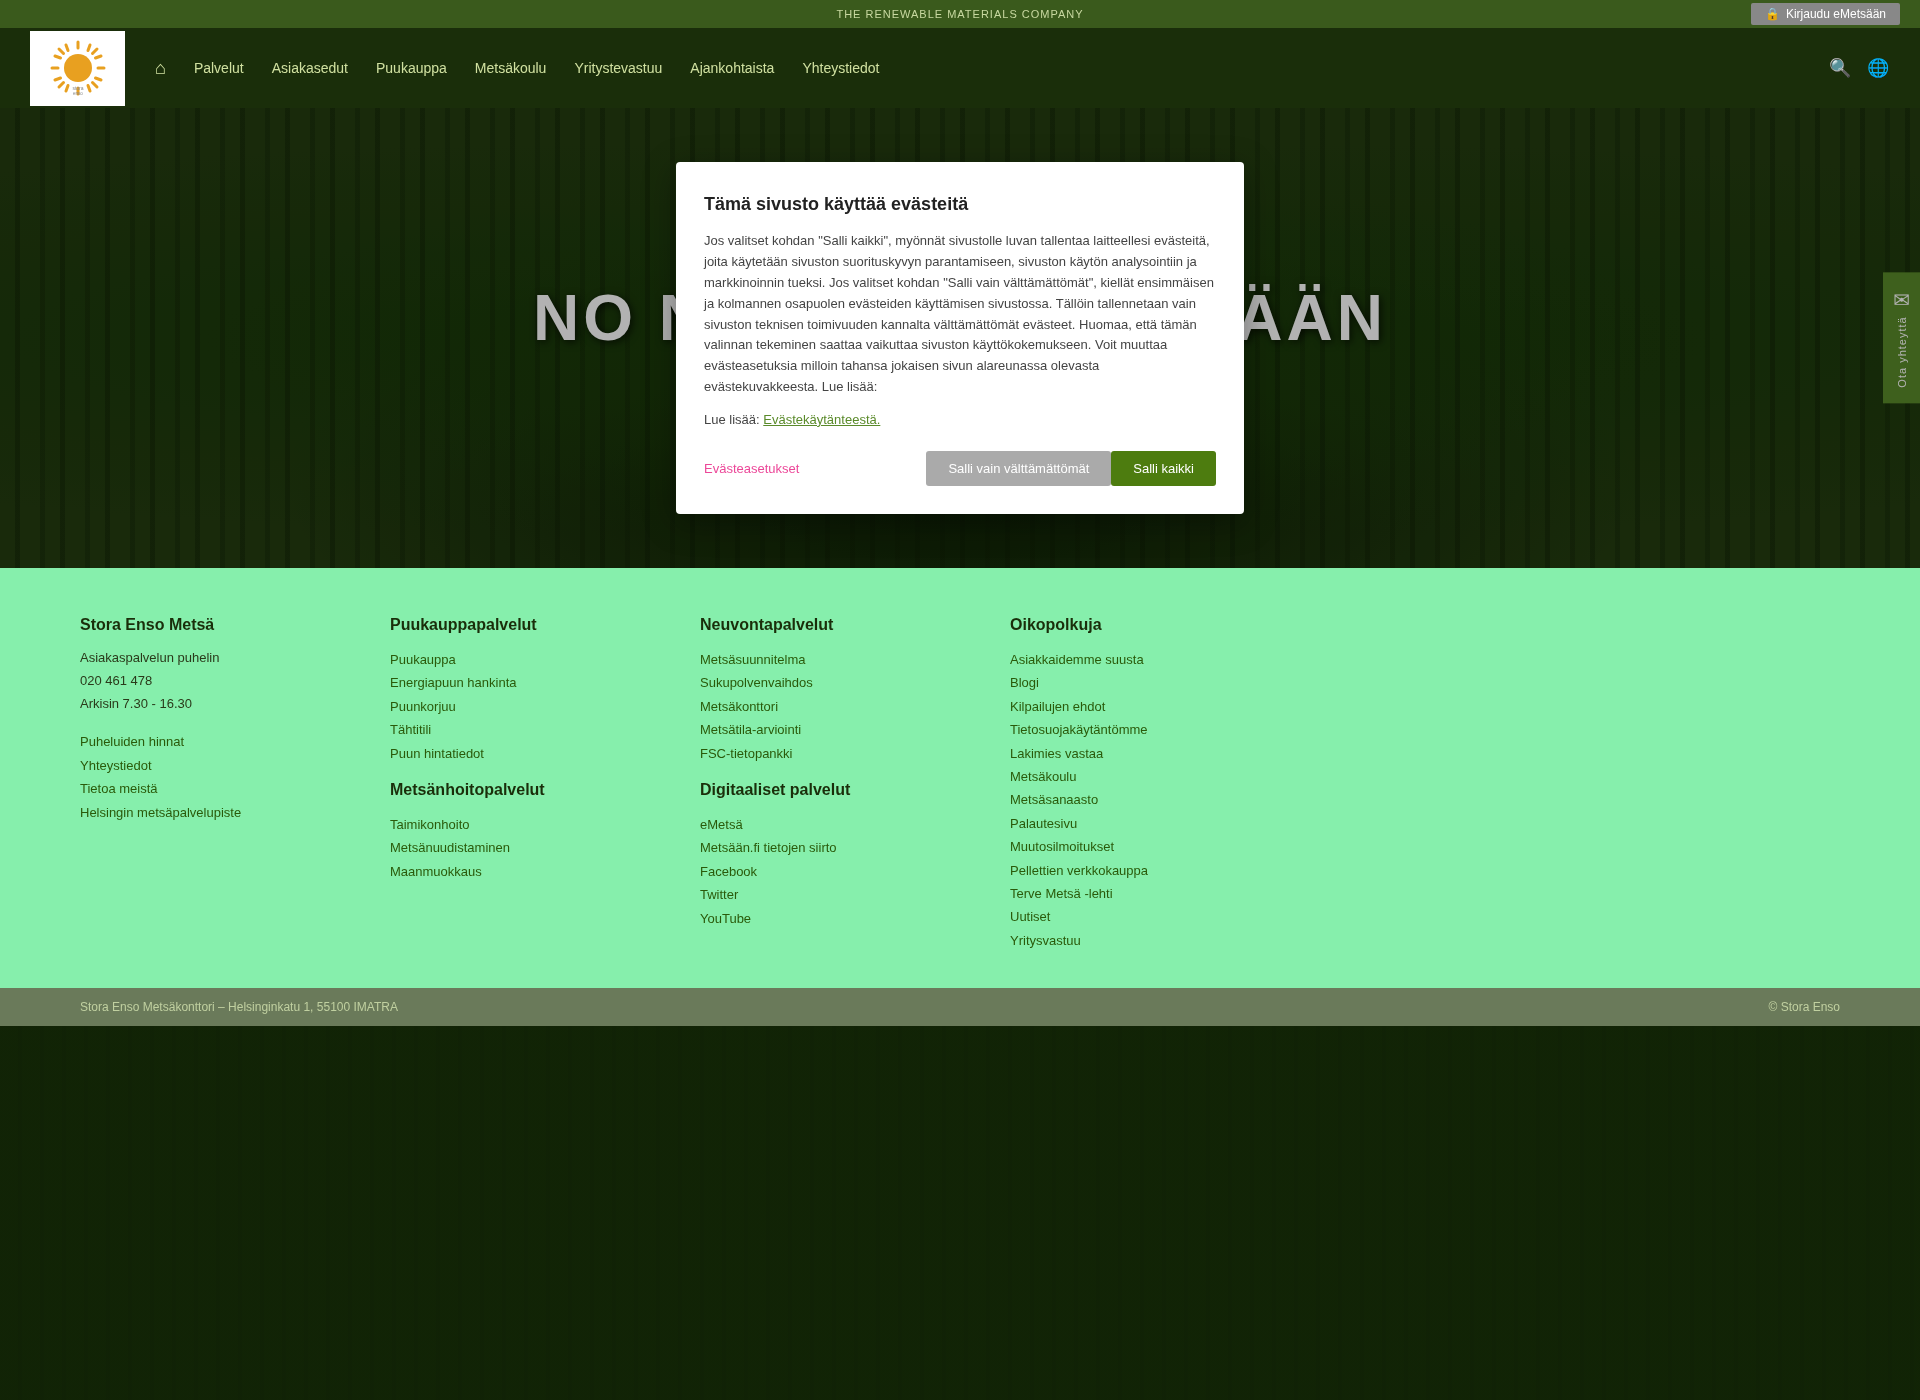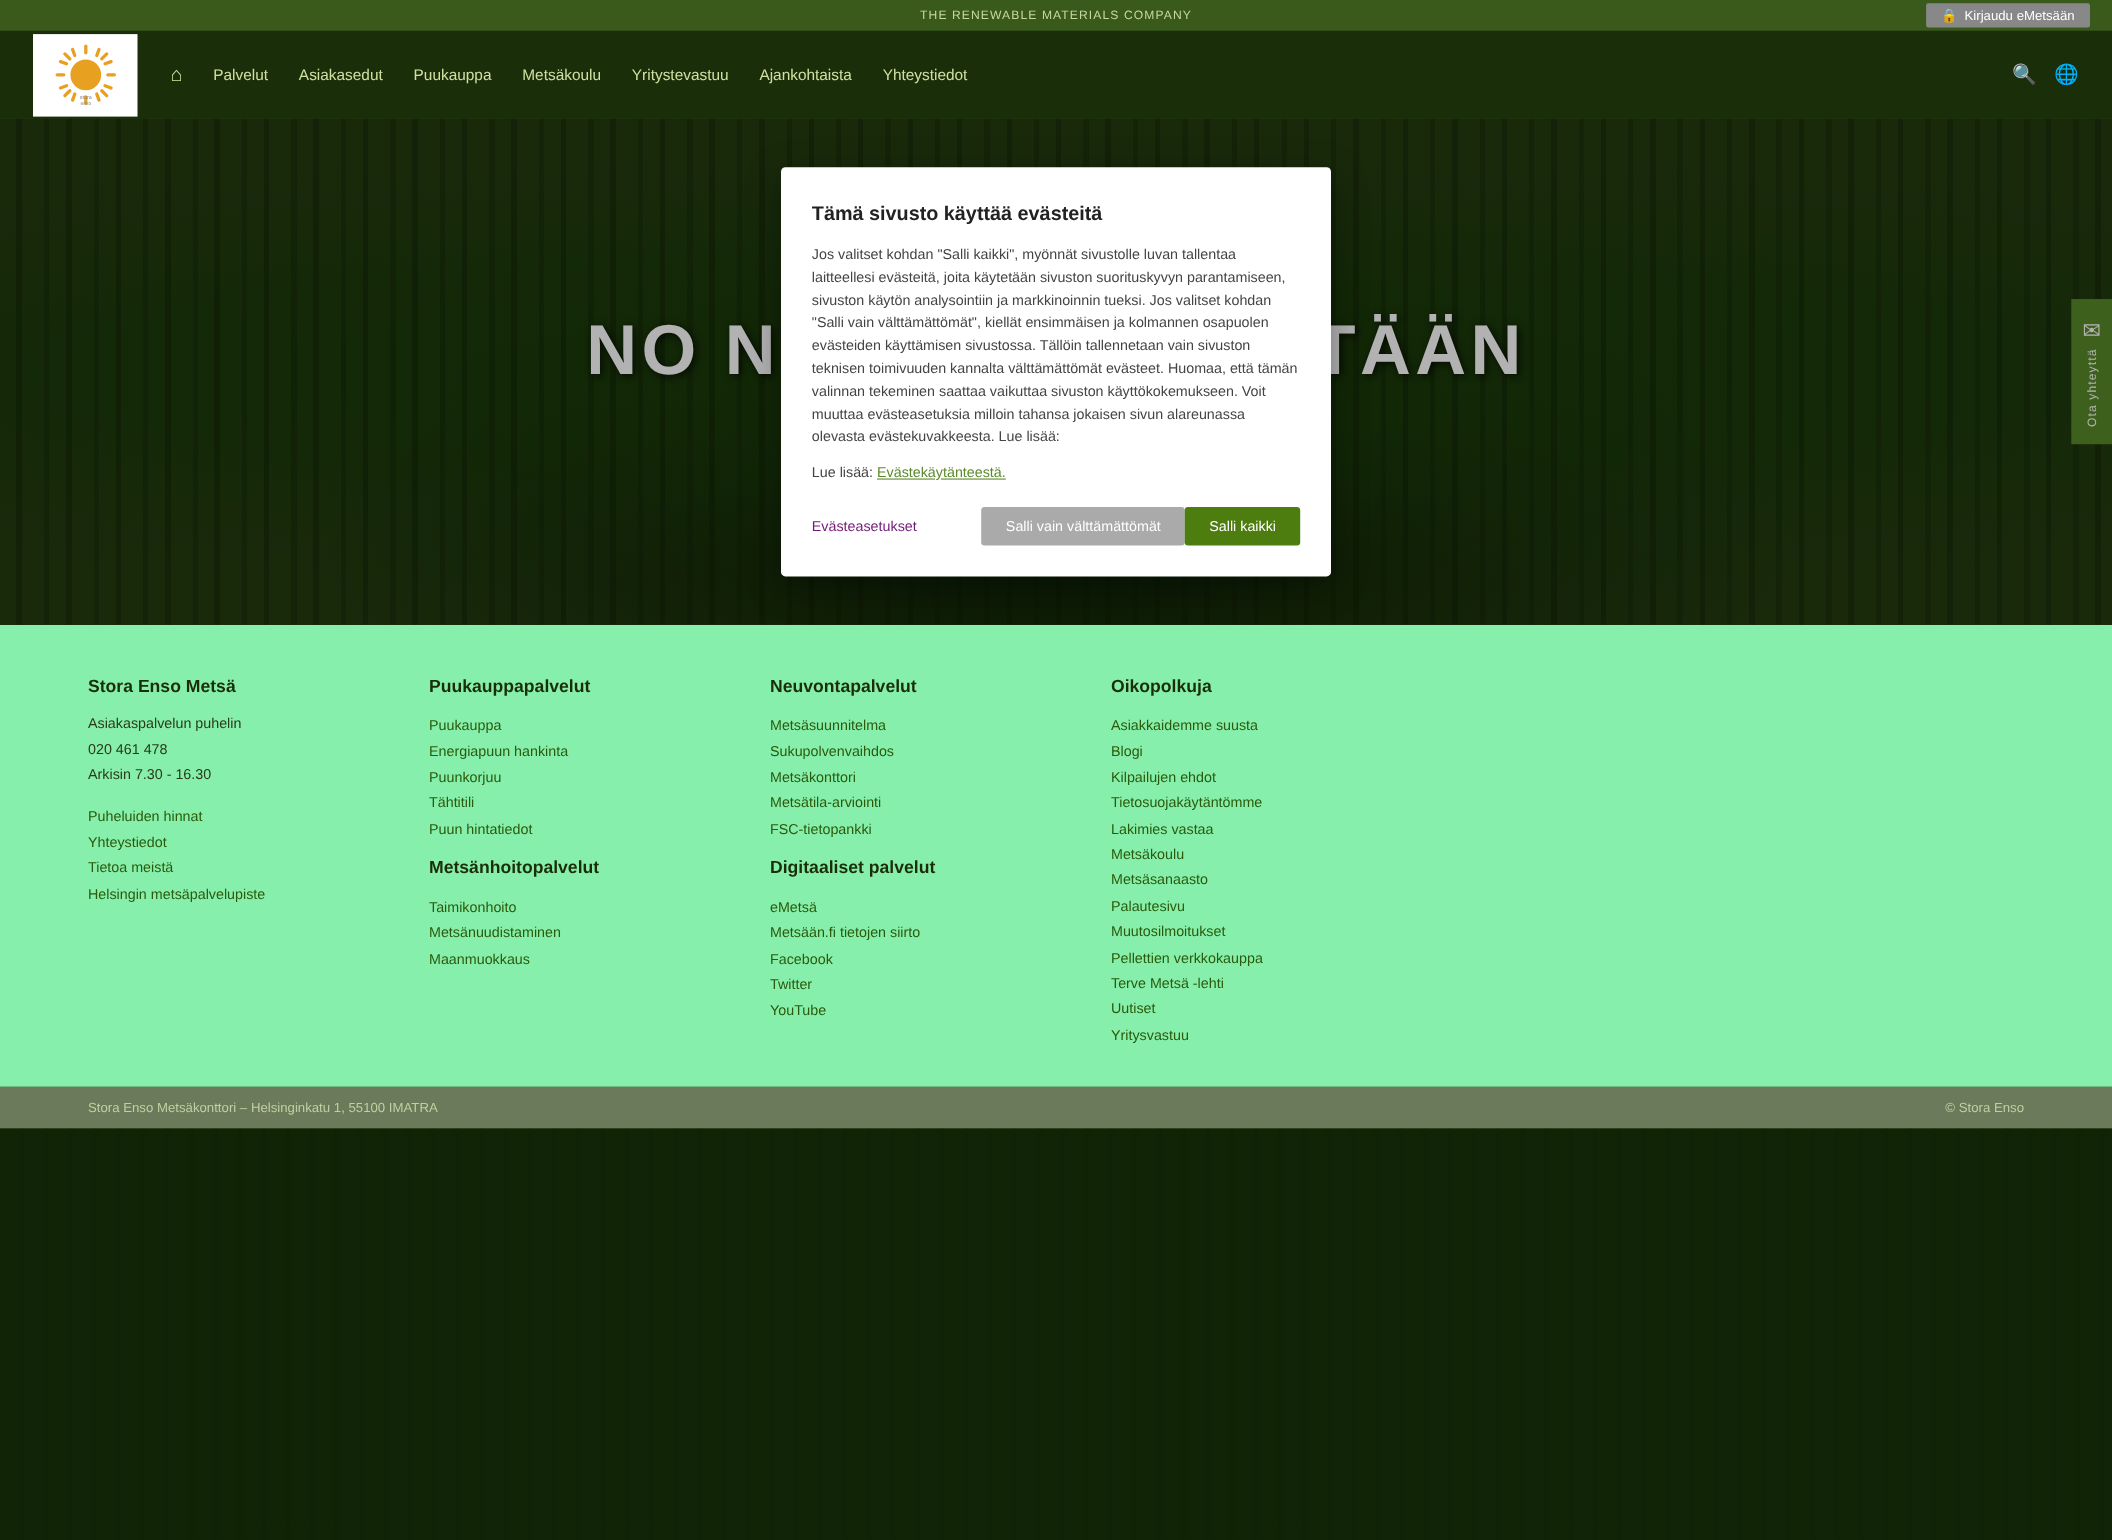--- a/index.html
+++ b/index.html
@@ -181,21 +181,21 @@
       position: absolute;
       inset: 0;
       background: rgba(0,0,0,0.3);
       z-index: 10;
       display: flex;
       align-items: center;
       justify-content: center;
     }
     .cookie-modal {
       background: white;
-      width: 500px;
+      width: 568px;
       padding: 32px 28px 28px;
       border-radius: 4px;
       box-shadow: 0 8px 32px rgba(0,0,0,0.35);
       position: relative;
     }
     .cookie-title {
       font-size: 18px;
       font-weight: bold;
       color: #222;
       margin-bottom: 16px;
@@ -206,21 +206,21 @@
       line-height: 1.6;
       margin-bottom: 12px;
     }
     .cookie-link {
       color: #5a8a2a;
       text-decoration: underline;
       cursor: pointer;
       text-align: center;
     }
     .cookie-settings-link {
-      color: #701a75;
+      color: #ec4899;
       font-size: 13px;
       cursor: pointer;
       text-decoration: none;
     }
     .cookie-buttons {
       display: flex;
       justify-content: space-between;
       align-items: center;
       margin-top: 20px;
     }

